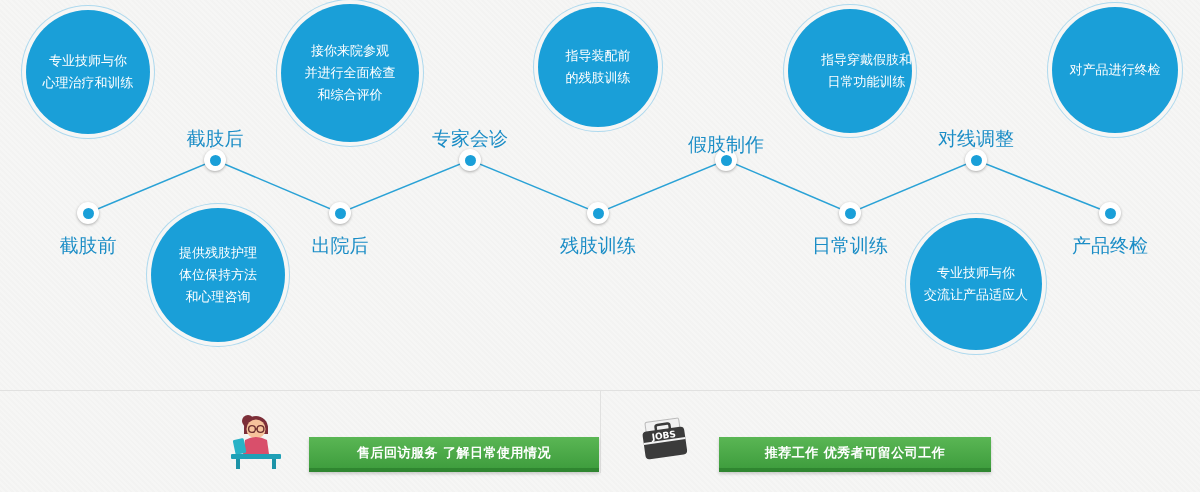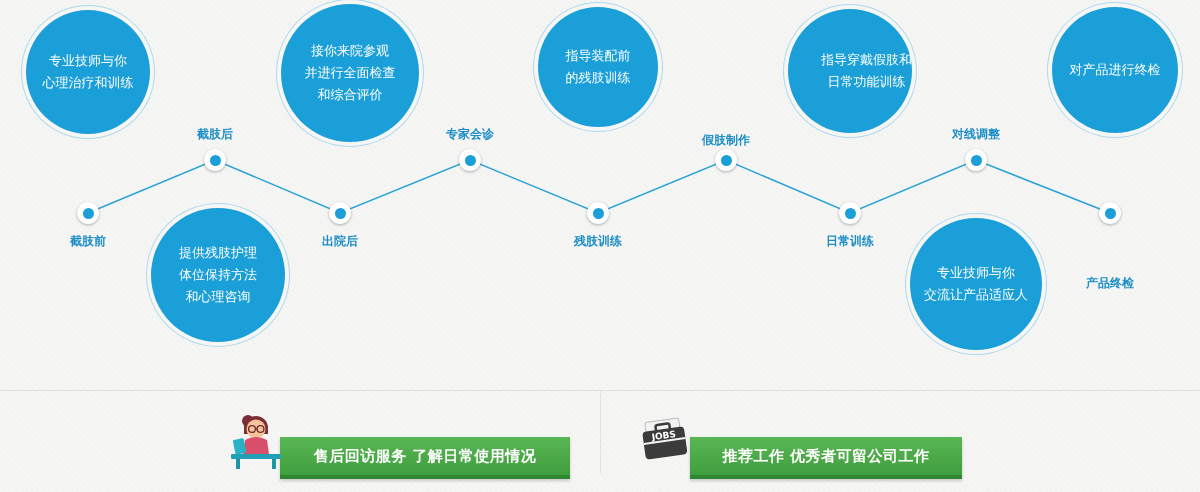--- a/index.html
+++ b/index.html
@@ -23,34 +23,35 @@
   
   .node {
     position:absolute; width:22px; height:22px; border-radius:50%;
     background:#fff; box-shadow:0 1px 3px rgba(0,0,0,0.3);
     display:flex; align-items:center; justify-content:center; z-index:3;
   }
   .node .dot { display:block; width:11px; height:11px; border-radius:50%; background:#1a9fd8; }
   
   .stage-label {
     position:absolute; width:120px; text-align:center;
-    font-size:12px; font-weight:bold; color:#1b8dc6; z-index:3;
+    font-size:19px; font-weight:normal; color:#1b8dc6; z-index:3;
   }
   
   .divider-h { position:absolute; left:0; top:390px; width:1200px; height:1px; background:#e1e1e0; }
   .divider-v { position:absolute; left:600px; top:391px; width:1px; height:82px; background:#e1e1e0; }
   
   .banner {
-    position:absolute; height:42px; z-index:2;
+    position:absolute; height:35px; z-index:2;
     display:flex; align-items:center; justify-content:center;
     background:linear-gradient(180deg,#5ab654 0%,#3f9e3e 100%);
     border-bottom:4px solid #2f8630;
-    color:#fff; font-weight:bold; font-size:15px;
+    color:#fff; font-weight:bold; font-size:13px;
     letter-spacing:0.5px; box-shadow:0 2px 3px rgba(0,0,0,0.18);
     cursor:pointer;
+    margin-left:29px;
   }
   .banner-icon { position:absolute; z-index:4; }
 </style>
 </head>
 <body>
 
 <div class="page">
 
   <svg class="wire" width="1200" height="492">
     <polyline points="88,213 215,160 340,213 470,160 598,213 726,160 850,213 976,160 1110,213" fill="none" stroke="#2aa2d6" stroke-width="1.5"></polyline>
@@ -116,21 +117,21 @@
     </div>
 
   <div class="stage-label" style="left:28px;top:233px;">截肢前</div>
   <div class="stage-label" style="left:155px;top:126px;">截肢后</div>
   <div class="stage-label" style="left:280px;top:233px;">出院后</div>
   <div class="stage-label" style="left:410px;top:126px;">专家会诊</div>
   <div class="stage-label" style="left:538px;top:233px;">残肢训练</div>
   <div class="stage-label" style="left:666px;top:132px;">假肢制作</div>
   <div class="stage-label" style="left:790px;top:233px;">日常训练</div>
   <div class="stage-label" style="left:916px;top:126px;">对线调整</div>
-  <div class="stage-label" style="left:1050px;top:233px;margin-top:42px;">产品终检</div>
+  <div class="stage-label" style="left:1050px;top:233px;">产品终检</div>
 
   <div class="divider-h"></div>
   <div class="divider-v"></div>
 
   <div class="banner-icon" style="left:228px;top:412px;width:56px;height:58px;">
     <svg width="56" height="58" viewBox="0 0 56 58">
       <circle cx="20" cy="9" r="6" fill="#7c2e38"></circle>
       <path d="M16 16 a12 12 0 0 1 24 0 l0 6 l-24 0 z" fill="#7c2e38"></path>
       <circle cx="28" cy="17" r="9.5" fill="#f6c39b"></circle>
       <circle cx="24" cy="17" r="3.4" fill="none" stroke="#6e3030" stroke-width="1.4"></circle>

